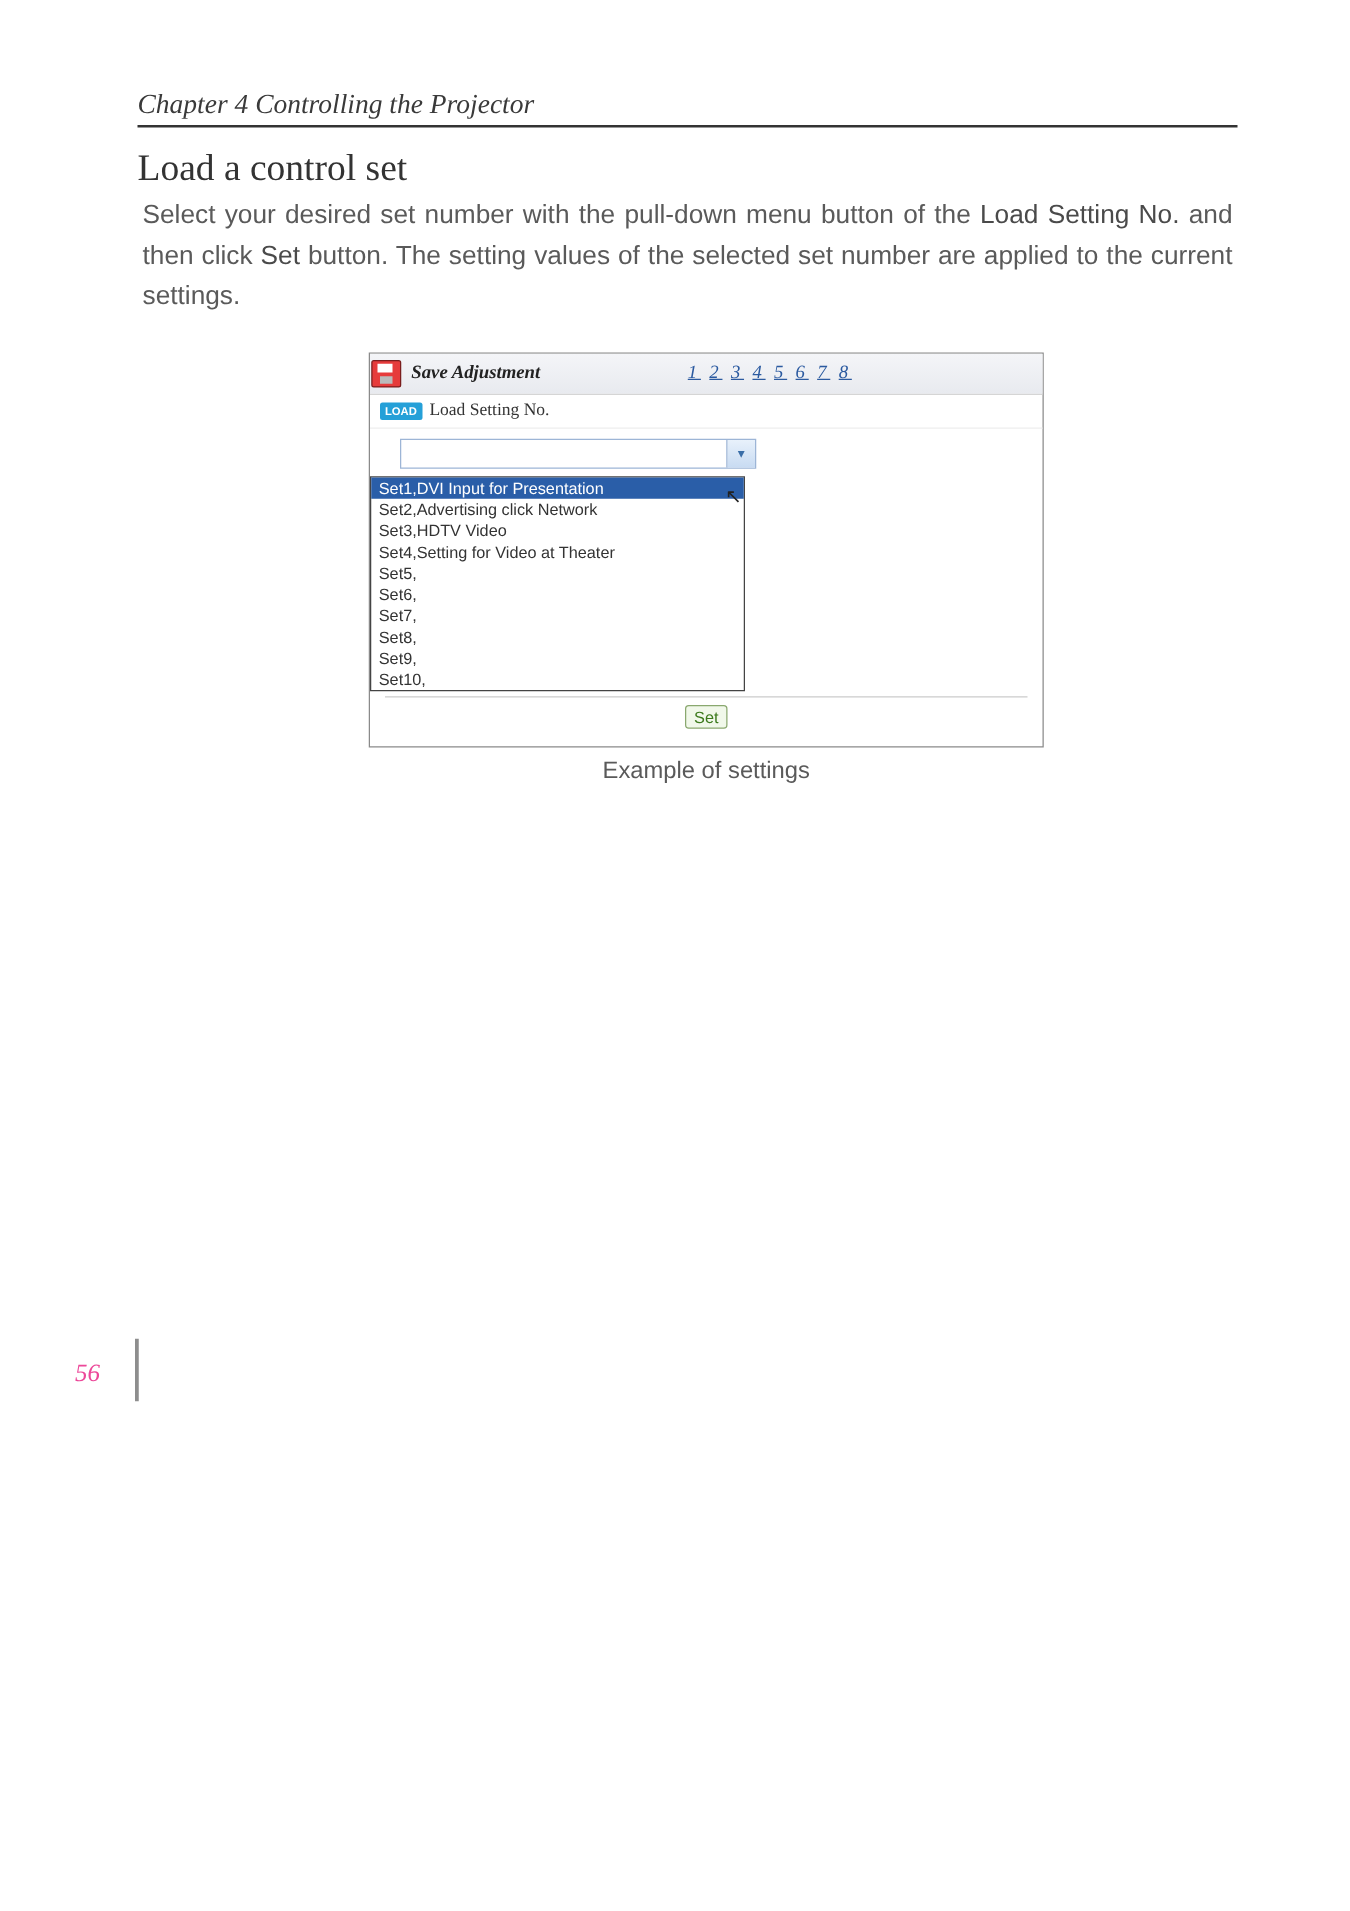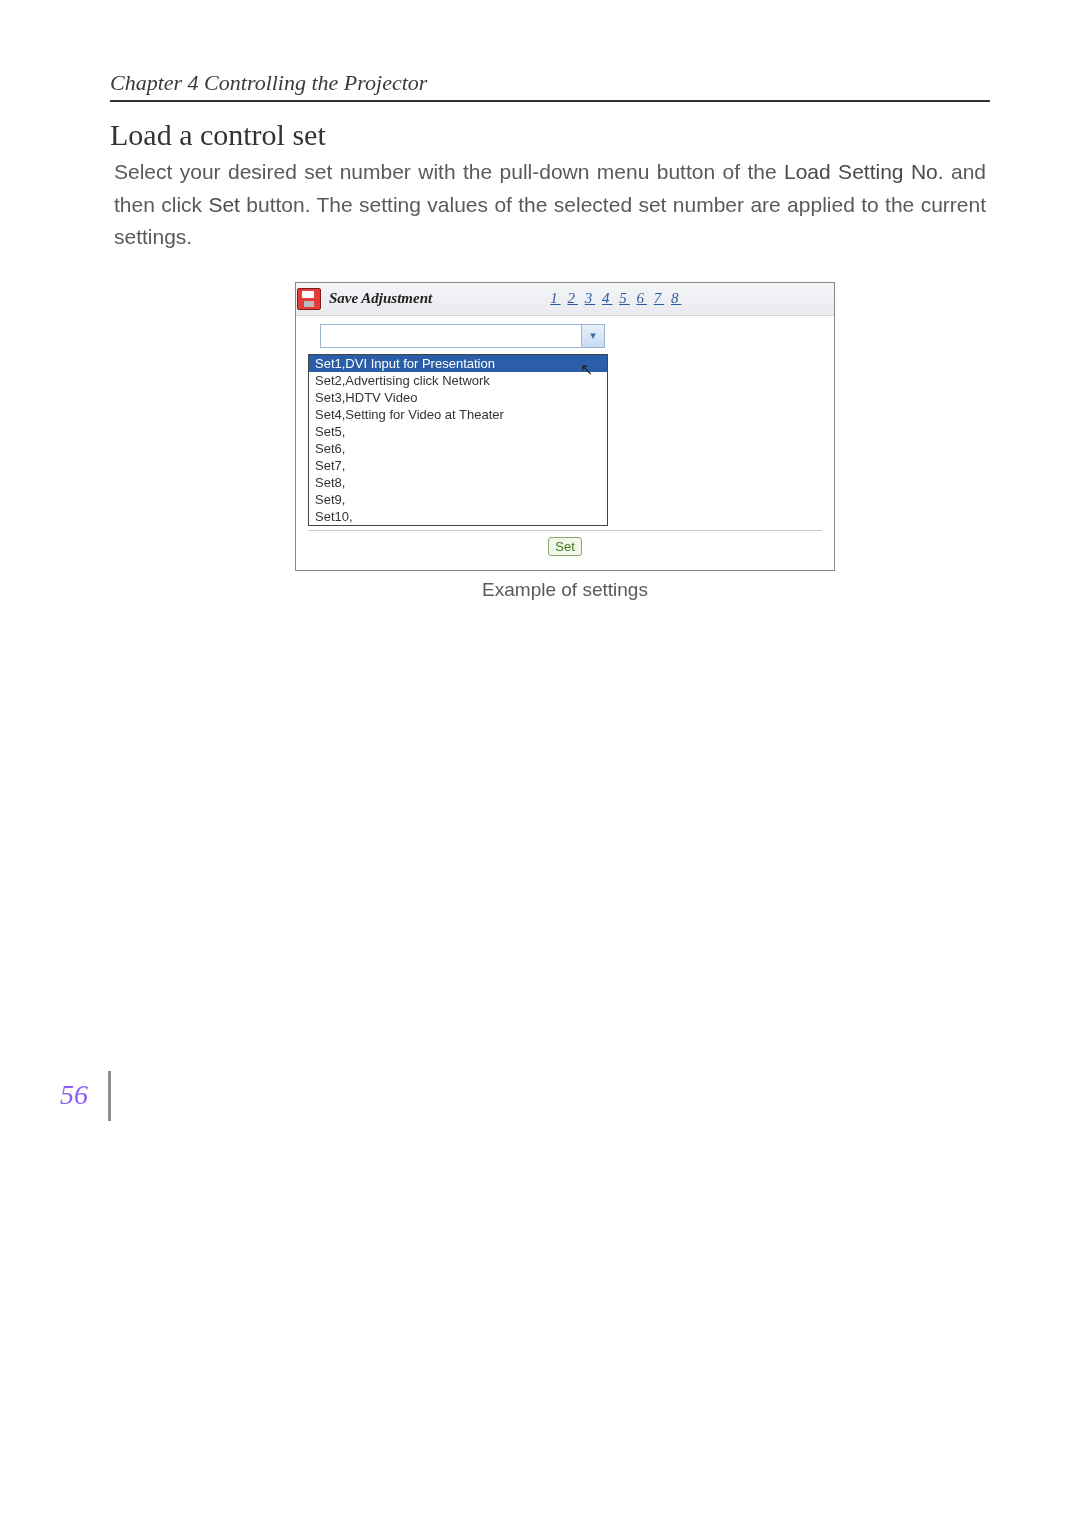--- a/index.html
+++ b/index.html
@@ -147,21 +147,21 @@
     border-left: 1px solid #9db5d6;
     display: flex;
     align-items: center;
     justify-content: center;
     color: #3a6ea8;
     font-size: 11px;
   }
   .open-list {
     position: absolute;
     top: 38px;
-    left: 12px;
+    left: 0;
     width: 300px;
     background: #fff;
     border: 1px solid #444;
     box-sizing: border-box;
   }
   .open-list .opt {
     font-family: Arial, sans-serif;
     font-size: 13px;
     color: #333;
     padding: 1px 6px;
@@ -202,22 +202,22 @@
     color: #5a5a5a;
     margin: 8px 0 0 185px;
     width: 540px;
   }
   .page-number {
     position: absolute;
     left: 60px;
     bottom: 46px;
     font-family: "Palatino Linotype", "Book Antiqua", serif;
     font-style: italic;
-    font-size: 28px;
-    color: #8b5cf6;
+    font-size: 20px;
+    color: #ec4899;
   }
   .page-number-bar {
     position: absolute;
     left: 108px;
     bottom: 36px;
     width: 3px;
     height: 50px;
     background: #8e8e8e;
   }
 </style>
@@ -244,20 +244,24 @@
           <span>2</span>
           <span>3</span>
           <span>4</span>
           <span>5</span>
           <span>6</span>
           <span>7</span>
           <span>8</span>
         </span>
       </div>
 
+      <div class="row-load">
+        <span class="load-badge">LOAD</span>
+        <span class="load-label">Load Setting No.</span>
+      </div>
 
       <div class="dropdown-area">
         <div class="select-head">
           <span></span>
           <span class="select-arrow">▾</span>
         </div>
 
         <div class="open-list">
           <div class="opt sel">Set1,DVI Input for Presentation</div>
           <div class="opt">Set2,Advertising click Network</div>

